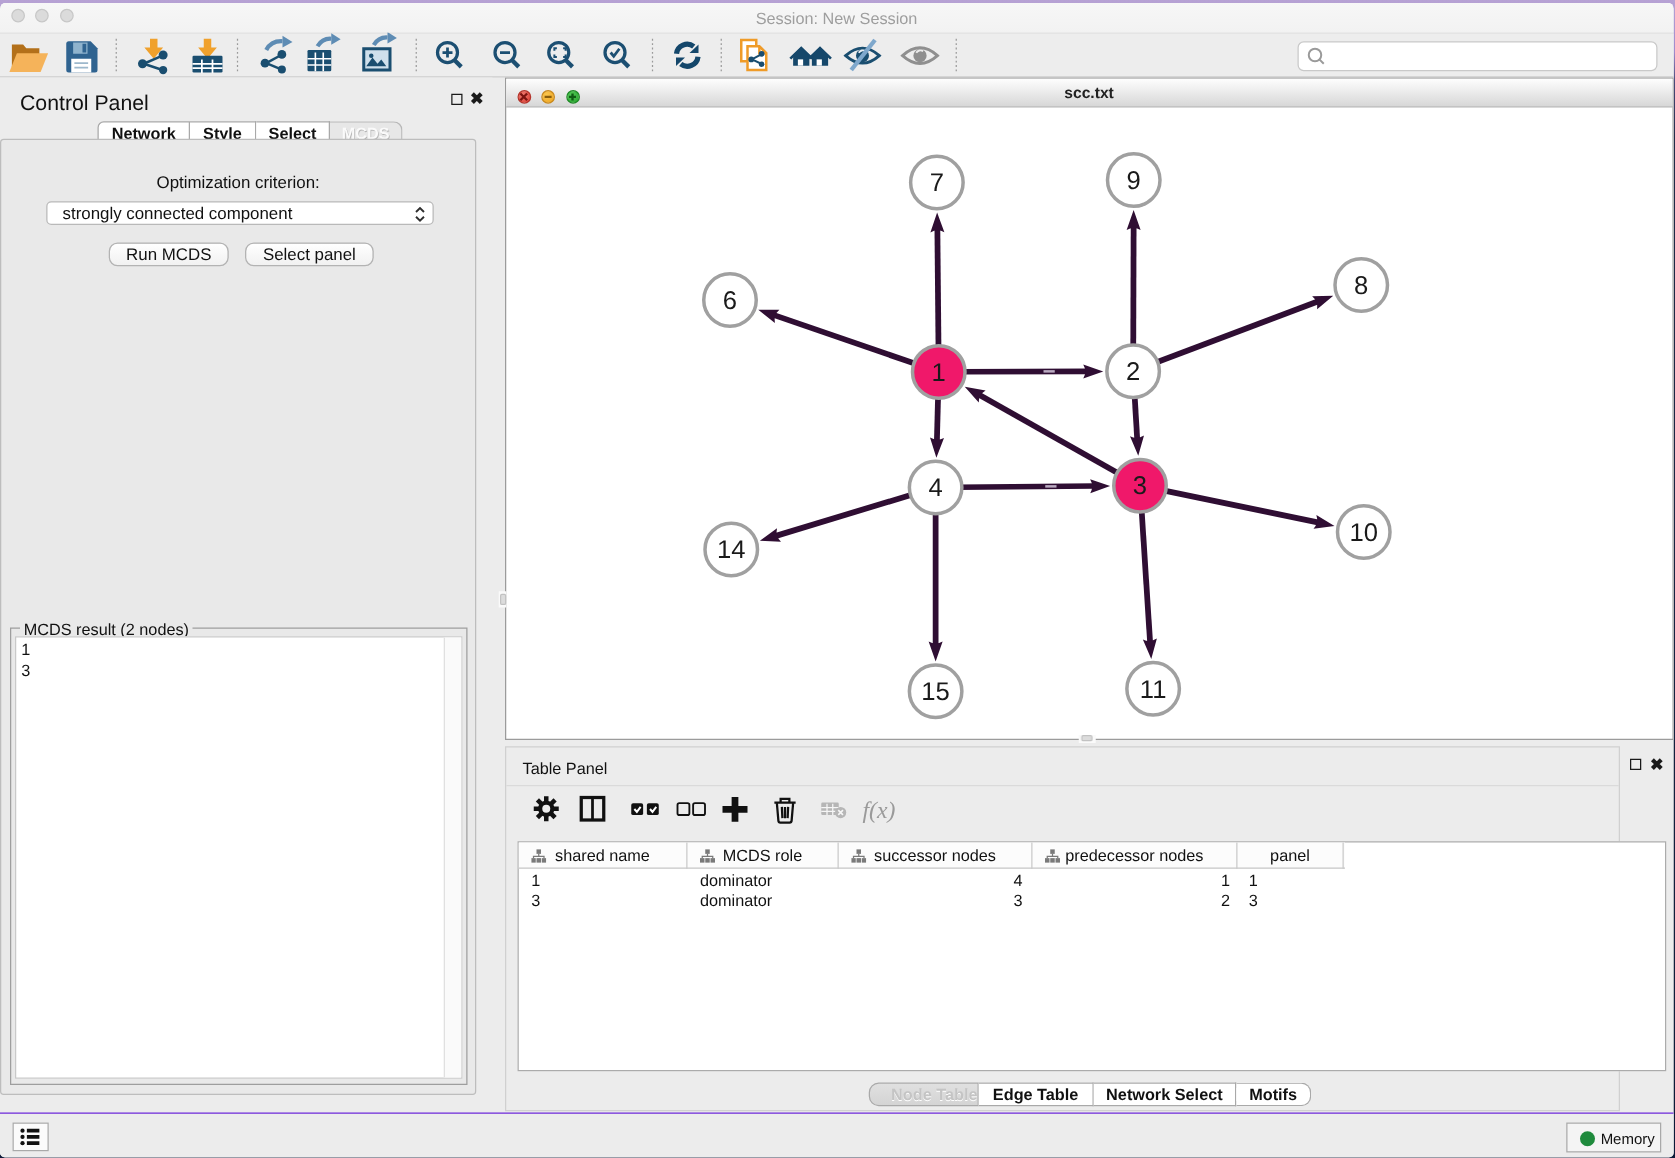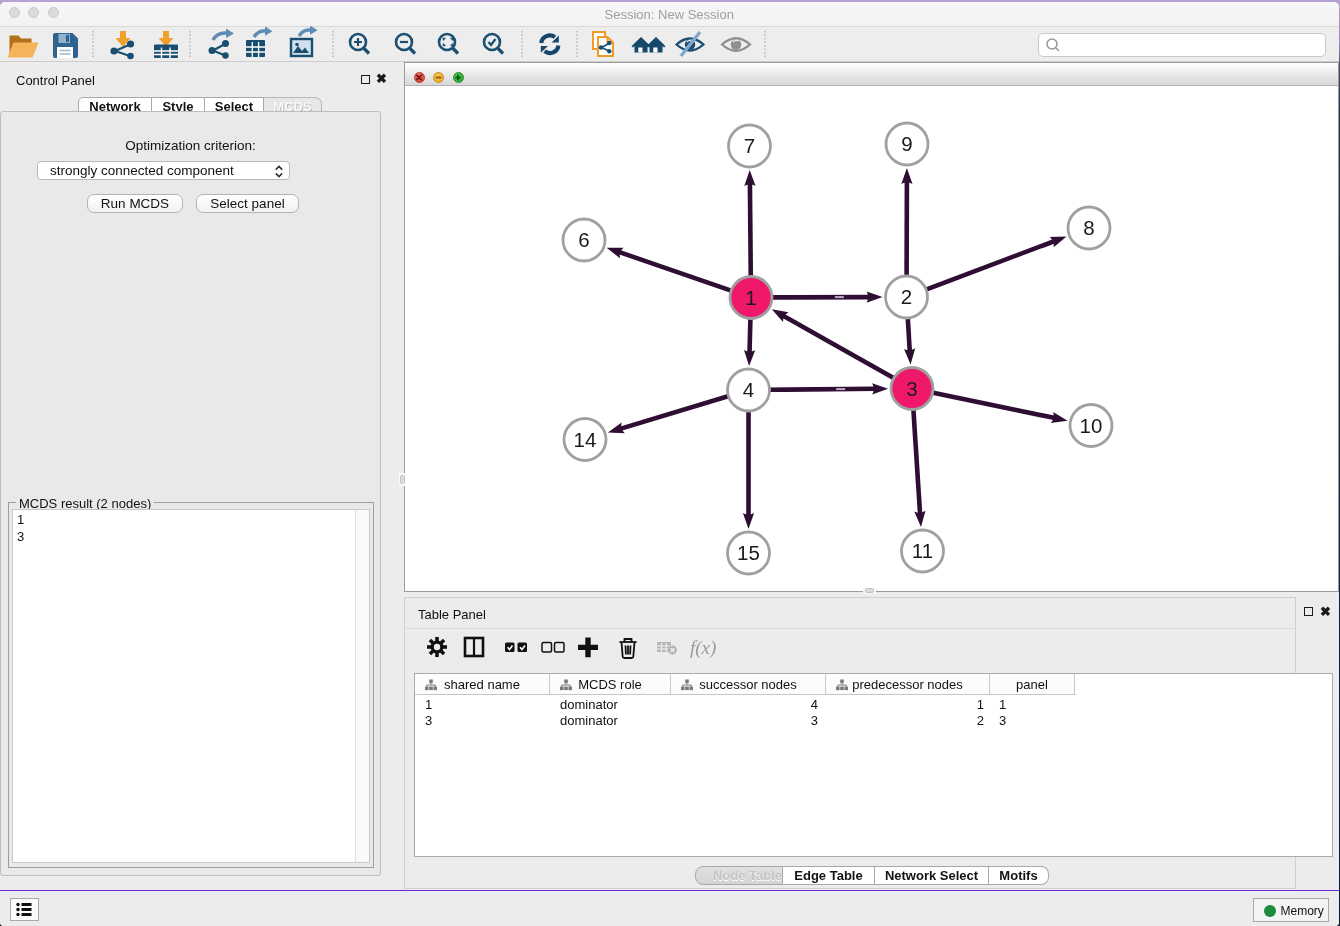--- a/index.html
+++ b/index.html
@@ -9,30 +9,30 @@
 #win { position:absolute; left:0; top:2px; width:1338.5px; height:924px; background:#ececec; border-radius:5px 5px 4px 4px; overflow:hidden; transform:translateZ(0); }
 
 #titlebar { position:absolute; left:0; top:0; width:100%; height:25px; background:linear-gradient(#f7f7f7,#f2f2f2); border-bottom:1px solid #d9d9d9; border-radius:5px 5px 0 0; }
 .tl { position:absolute; top:5.2px; width:11px; height:11px; border-radius:50%; background:#dbdbdb; border:1px solid #c7c7c7; }
 #title-text { position:absolute; top:5px; width:100%; text-align:center; font-size:13px; color:#9e9e9e; }
 
 #toolbar { position:absolute; left:0; top:25px; width:100%; height:35px; background:#ededed; border-bottom:1px solid #cdcdcd; }
 #search { position:absolute; left:1038px; top:6px; width:288px; height:24px; background:#fff; border:1px solid #c9c9c9; border-radius:5px; }
 
 #cpanel { position:absolute; left:0; top:60px; width:394px; height:828px; background:#ececec; }
-#cp-title { position:absolute; left:16px; top:11px; font-size:13px; color:#111; }
+#cp-title { position:absolute; left:16px; top:11px; font-size:17px; color:#111; }
 .panhdr-sq { position:absolute; width:9px; height:9px; border:1.6px solid #1a1a1a; background:transparent; }
 .panhdr-x { position:absolute; font-size:13px; font-weight:bold; color:#1a1a1a; }
 #cp-tabs { position:absolute; left:78px; top:35px; height:19px; display:flex; }
 .cptab { height:19px; border:1px solid #a9a9a9; border-left:none; background:#fff; font-size:13px; font-weight:600; color:#111; text-align:center; line-height:18px; }
 .cptab.first { border-left:1px solid #a9a9a9; border-radius:5px 0 0 5px; }
 .cptab.sel { height:21.5px; background:#e7e7e7; color:#fafafa; text-shadow:0.7px 0.7px 0.5px #b5b5b5; border-radius:0 7px 7px 0; border-color:#b7b7b7; }
 #cp-content { position:absolute; left:0; top:49px; width:381px; height:765px; border:1px solid #bdbdbd; border-radius:3px; background:#e9e9e9; }
 #opt-label { position:absolute; left:0; top:26px; width:100%; text-align:center; font-size:13.5px; color:#111; }
-#opt-select { position:absolute; left:36px; top:49px; width:253px; height:19px; background:#fff; border:1px solid #b9b9b9; border-radius:4px; font-size:13.5px; color:#111; line-height:17px; padding-left:12px; }
+#opt-select { position:absolute; left:36px; top:49px; width:310px; height:19px; background:#fff; border:1px solid #b9b9b9; border-radius:4px; font-size:13.5px; color:#111; line-height:17px; padding-left:12px; }
 .btn { position:absolute; height:19px; background:linear-gradient(#ffffff,#f1f1f1); border:1px solid #b3b3b3; border-radius:7px; font-size:13.5px; color:#111; text-align:center; line-height:17px; }
 #mcds-box { position:absolute; left:7px; top:390px; width:366px; height:366px; border:1px solid #9e9e9e; }
 #mcds-legend { position:absolute; left:7px; top:-7px; background:#e9e9e9; padding:0 3px; font-size:13px; color:#111; }
 #mcds-text { position:absolute; left:3px; top:6px; right:3px; bottom:4px; background:#fff; border:1px solid #c9c9c9; font-size:13px; color:#111; line-height:16.5px; padding:2px 0 0 4px; }
 #mcds-scroll { position:absolute; right:0px; top:0px; width:14px; height:100%; background:#fafafa; border-left:1px solid #e0e0e0; }
 
 #netwin { position:absolute; left:404px; top:60px; width:934.5px; height:530px; background:#fff; border:1px solid #9b9b9b; }
 #net-titlebar { position:absolute; left:0; top:0; width:100%; height:23px; background:linear-gradient(#fefefe,#d7d7d7); border-bottom:1px solid #b3b3b3; }
 .nl { position:absolute; top:8.5px; width:11px; height:11px; border-radius:50%; }
 #net-title { position:absolute; top:4px; width:100%; text-align:center; font-size:12.5px; font-weight:600; color:#222; }
@@ -217,20 +217,21 @@
   <div id="netwin">
     <div id="net-titlebar">
       <div class="nl" style="left:8.5px; background:radial-gradient(circle at 35% 30%, #ef7a70, #da3c31); border:1px solid #b5352c;"></div>
       <div class="nl" style="left:28px; background:radial-gradient(circle at 35% 30%, #fbc64d, #eda320); border:1px solid #c8891e;"></div>
       <div class="nl" style="left:47.5px; background:radial-gradient(circle at 35% 30%, #52c956, #27a22d); border:1px solid #1f8a26;"></div>
       <svg width="70" height="23" style="position:absolute; left:0; top:2.5px;">
         <path d="M11.3 8.8 L16.7 14.2 M16.7 8.8 L11.3 14.2" stroke="#7c1410" stroke-width="1.9"></path>
         <path d="M30.7 11.5 L36.3 11.5" stroke="#8a5d0a" stroke-width="1.9"></path>
         <path d="M53 8.7 L53 14.3 M50.2 11.5 L55.8 11.5" stroke="#0f5c14" stroke-width="1.9"></path>
       </svg>
+      <div id="net-title">scc.txt</div>
     </div>
     <svg id="graph" width="932" height="505" viewBox="0 0 932 505" style="will-change:transform;">
           <g stroke="#2f0e33" stroke-width="4.6">
 <line x1="345.8" y1="192.5" x2="344.9" y2="95.7"></line>
 <line x1="329.0" y1="204.6" x2="213.7" y2="164.9"></line>
 <line x1="364.0" y1="210.4" x2="464.8" y2="210.1"></line>
 <line x1="345.5" y1="228.5" x2="344.5" y2="266.3"></line>
 <line x1="501.6" y1="192.0" x2="501.9" y2="93.7"></line>
 <line x1="518.3" y1="203.6" x2="649.7" y2="154.0"></line>
 <line x1="502.6" y1="228.0" x2="504.8" y2="264.9"></line>

